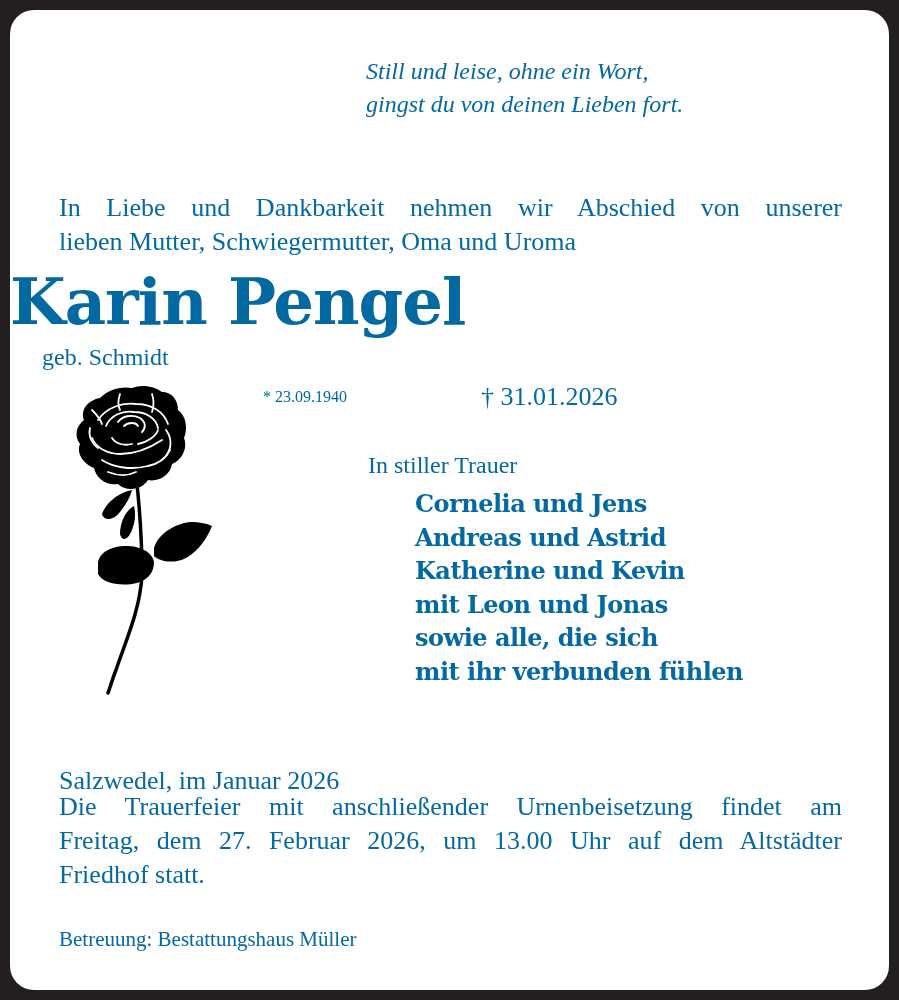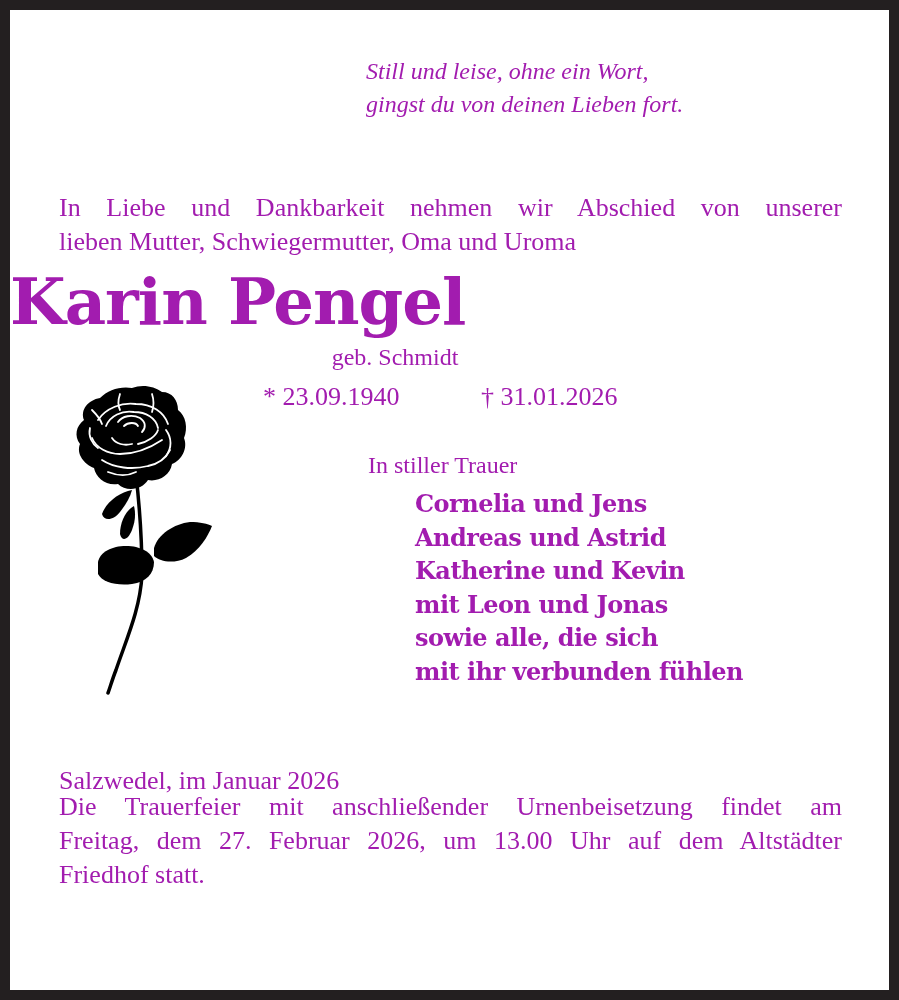--- a/index.html
+++ b/index.html
@@ -7,22 +7,23 @@
     width: 899px; height: 1000px;
     background: #231f20;
     position: relative;
     overflow: hidden;
   }
   .page {
     position: absolute;
     left: 10px; top: 10px;
     width: 879px; height: 980px;
     background: #ffffff;
-    color: #a21caf;
+    color: #0369a1;
     font-family: "DejaVu Serif", "Liberation Serif", serif;
+    border-radius: 24px;
   }
   .abs { position: absolute; white-space: nowrap; }
   .poem {
     left: 356px; top: 45px;
     font-style: italic;
     font-size: 24px;
     line-height: 33px;
     font-family: "Liberation Serif", serif;
   }
   .intro {
@@ -40,27 +41,26 @@
     left: 0; width: 879px; top: 252px;
     text-align: left;
     font-weight: bold;
     font-size: 64px;
     line-height: 80px;
     font-family: "DejaVu Serif", serif;
     letter-spacing: -1px;
   }
   .maiden {
     left: 0; width: 730px; top: 332px;
-    text-align: center;
     font-size: 24px;
     line-height: 30px;
     font-family: "Liberation Serif", serif;
-    padding-left: 40px; box-sizing: border-box;
+    padding-left: 32px; box-sizing: border-box;
   }
-  .born { left: 253px; top: 370px; font-size: 26px; line-height: 34px; font-family: "Liberation Serif", serif; }
+  .born { left: 253px; top: 370px; font-size: 16px; line-height: 34px; font-family: "Liberation Serif", serif; }
   .died { left: 471px; top: 370px; font-size: 26px; line-height: 34px; font-family: "Liberation Serif", serif; }
   .rose { left: 52px; top: 370px; width: 150px; height: 315px; }
   .mourn-label {
     left: 358px; top: 440px;
     font-size: 24px; line-height: 30px;
     font-family: "Liberation Serif", serif;
   }
   .mourners {
     left: 357px; top: 477px;
     font-weight: bold;
@@ -154,13 +154,14 @@
   </div>
 
   <div class="abs place">Salzwedel, im Januar 2026</div>
 
   <div class="abs ceremony">
     <span class="j">Die Trauerfeier mit anschließender Urnenbeisetzung findet am</span>
     <span class="j">Freitag, dem 27. Februar 2026, um 13.00 Uhr auf dem Altstädter</span>
     <span class="n">Friedhof statt.</span>
   </div>
 
+  <div class="abs care">Betreuung: Bestattungshaus Müller</div>
 </div>
 
 </body></html>

